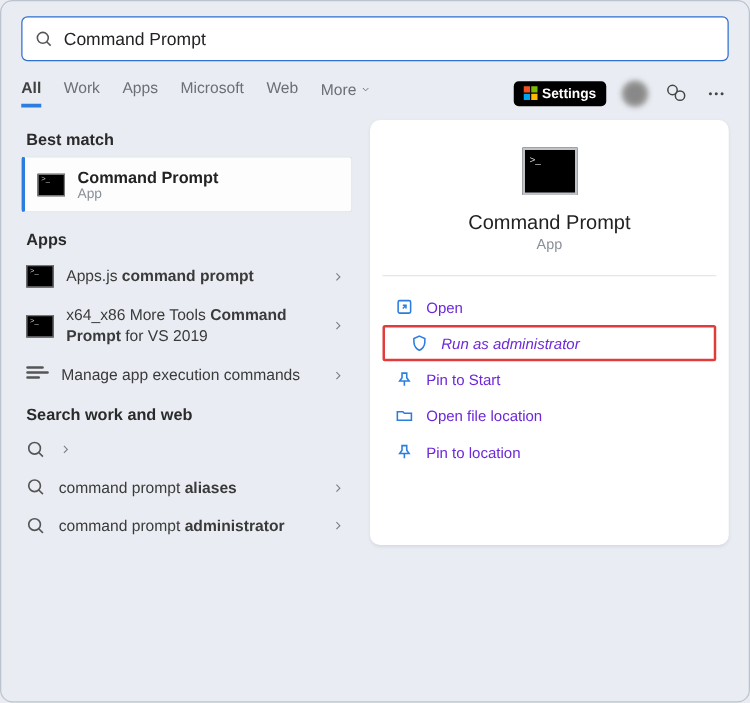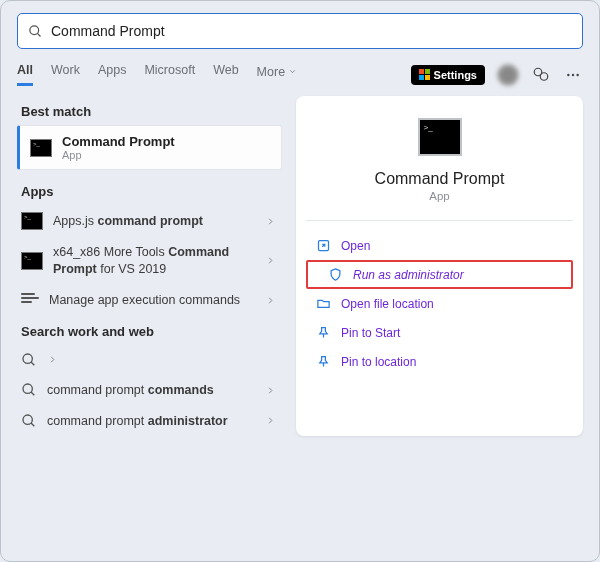--- a/index.html
+++ b/index.html
@@ -221,21 +221,21 @@
         </svg>
       <svg class="chev" width="11" height="11" viewBox="0 0 24 24" fill="none" stroke="currentColor" stroke-width="2">
           <polyline points="9 6 15 12 9 18"></polyline>
         </svg>
     </div>
     <div class="row">
       <svg class="search-icon-sm" viewBox="0 0 24 24" fill="none" stroke="#555" stroke-width="2">
           <circle cx="10" cy="10" r="7"></circle>
           <line x1="20" y1="20" x2="15" y2="15"></line>
         </svg>
-      <div class="label"><span>command prompt </span><b>commands</b></div>
+      <div class="label"><span>command prompt </span><b>aliases</b></div>
       <svg class="chev" width="11" height="11" viewBox="0 0 24 24" fill="none" stroke="currentColor" stroke-width="2">
           <polyline points="9 6 15 12 9 18"></polyline>
         </svg>
     </div>
     <div class="row">
       <svg class="search-icon-sm" viewBox="0 0 24 24" fill="none" stroke="#555" stroke-width="2">
           <circle cx="10" cy="10" r="7"></circle>
           <line x1="20" y1="20" x2="15" y2="15"></line>
         </svg>
       <div class="label"><span>command prompt </span><b>administrator</b></div>
@@ -262,32 +262,32 @@
       <span>Open</span>
     </div>
     <div class="action highlight">
       <svg width="15" height="15" viewBox="0 0 24 24" fill="none" stroke="#2b7de0" stroke-width="2">
           <path d="M12 3 L19 6 V11 C19 16 15 20 12 21 C9 20 5 16 5 11 V6 Z"></path>
         </svg>
       <span>Run as administrator</span>
     </div>
     <div class="action">
       <svg width="15" height="15" viewBox="0 0 24 24" fill="none" stroke="#2b7de0" stroke-width="2">
-          <path d="M3 7 L3 18 L21 18 L21 9 L12 9 L10 7 Z"></path>
-        </svg>
-      <span>Open file location</span>
-    </div>
-    <div class="action">
-      <svg width="15" height="15" viewBox="0 0 24 24" fill="none" stroke="#2b7de0" stroke-width="2">
           <path d="M9 4 L15 4 L15 10 L18 14 L6 14 L9 10 Z"></path>
           <line x1="12" y1="14" x2="12" y2="20"></line>
         </svg>
       <span>Pin to Start</span>
     </div>
     <div class="action">
       <svg width="15" height="15" viewBox="0 0 24 24" fill="none" stroke="#2b7de0" stroke-width="2">
+          <path d="M3 7 L3 18 L21 18 L21 9 L12 9 L10 7 Z"></path>
+        </svg>
+      <span>Open file location</span>
+    </div>
+    <div class="action">
+      <svg width="15" height="15" viewBox="0 0 24 24" fill="none" stroke="#2b7de0" stroke-width="2">
           <path d="M9 4 L15 4 L15 10 L18 14 L6 14 L9 10 Z"></path>
           <line x1="12" y1="14" x2="12" y2="20"></line>
         </svg>
       <span>Pin to location</span>
     </div>
   </div>
 </div>
 
 </body></html>

